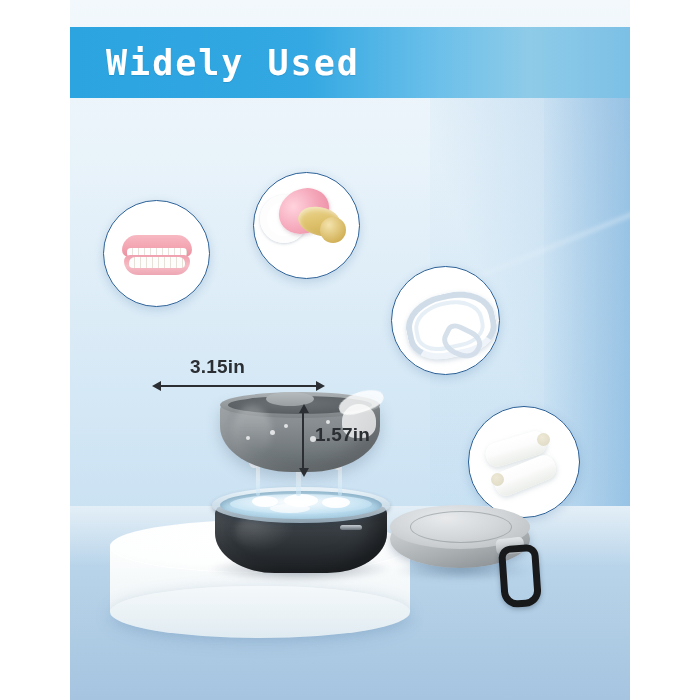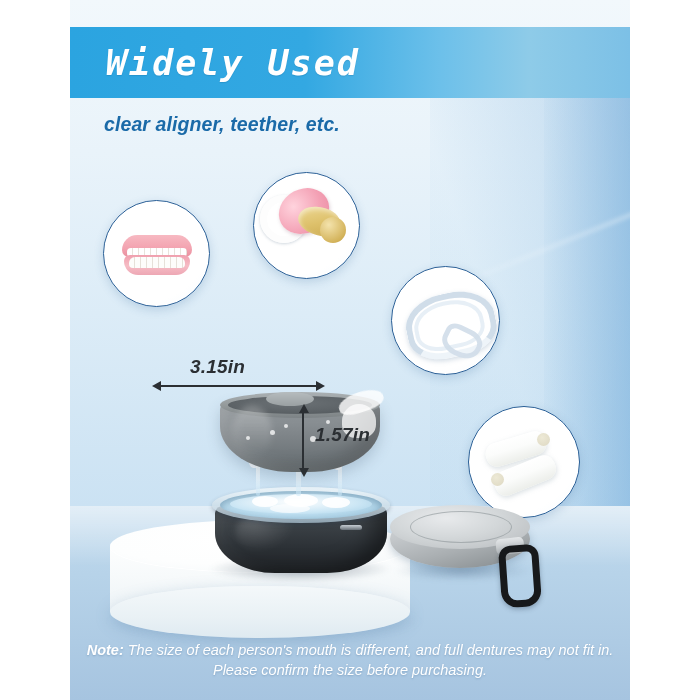--- a/index.html
+++ b/index.html
@@ -1,20 +1,20 @@
 <!DOCTYPE html>
 <html><head>
 <meta charset="utf-8">
 <style>
   html,body{margin:0;padding:0;}
   body{
     width:700px;height:700px;overflow:hidden;background:#ffffff;
     font-family:"Liberation Sans", sans-serif;
   }
-  #page{position:relative;width:593px;height:700px;background:#ffffff;font-style:italic;}
+  #page{position:relative;width:593px;height:700px;background:#ffffff;}
 
   
   .scene{
     position:absolute;left:70px;top:0;width:560px;height:700px;
     background:
       linear-gradient(180deg,#eef5fb 0%,#e6f0f9 18%,#dcebf7 40%,#cfe3f4 56%,#bcd8ee 70%,#a9cdea 86%,#9cc5e6 100%);
     overflow:hidden;
   }
   
   .wall{
@@ -271,21 +271,20 @@
     <div class="wall-corner2"></div>
     <div class="wall-diag"></div>
     <div class="floor"></div>
     <div class="floor-sheen"></div>
 
     <div class="banner">
       <span class="banner-title">Widely Used</span>
     </div>
 
     <div class="subtitle">
-      <div>clear aligner, teether, etc.</div>
     </div>
 
     <div class="thumb" style="left:33px;top:200px;width:105px;height:105px;">
       <div class="denture">
         <div class="gum-u"></div>
         <div class="teeth-u"></div>
         <div class="gum-l"></div>
         <div class="teeth-l"></div>
       </div>
     </div>
@@ -364,18 +363,15 @@
     <div class="dim-label" style="left:120px;top:356px;">3.15in</div>
     <div class="dim-h" style="left:90px;top:385px;width:158px;"></div>
     <div class="arrow arr-l" style="left:82px;top:381px;"></div>
     <div class="arrow arr-r" style="left:246px;top:381px;"></div>
 
     <div class="dim-label" style="left:245px;top:424px;">1.57in</div>
     <div class="dim-v" style="left:232px;top:412px;height:56px;"></div>
     <div class="arrow arr-u" style="left:229px;top:404px;"></div>
     <div class="arrow arr-d" style="left:229px;top:468px;"></div>
 
-    <div class="note">
-      <b>Note:</b><span> The size of each person's mouth is different, and full dentures may not fit in. Please confirm the size before purchasing.</span>
-    </div>
 
   </div>
 </div>
 
 </body></html>

